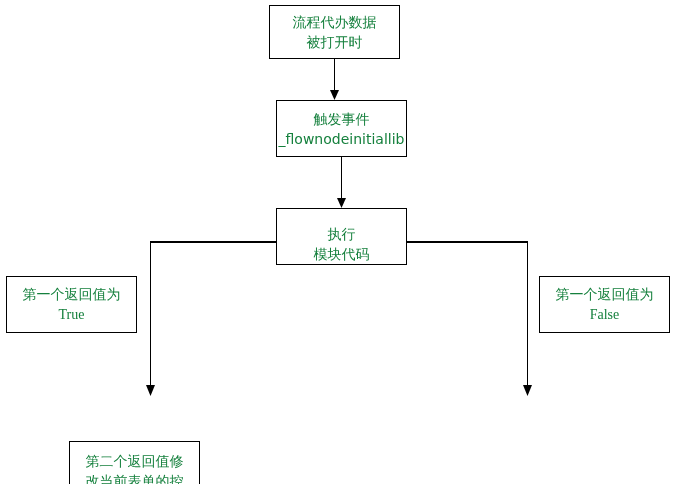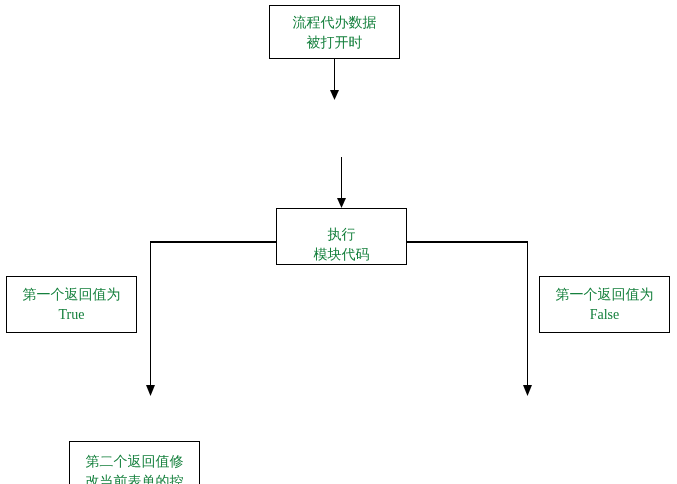--- a/index.html
+++ b/index.html
@@ -96,20 +96,24 @@
       <path class="conn-line" d="M 407 242 L 527.5 242 L 527.5 388"></path>
       <polygon class="arrow-head" points="527.5,396 523,385 532,385"></polygon>
     </g>
   </svg>
 
   <div class="node" id="node-start">
     <div class="node-label">流程代办数据
 被打开时</div>
   </div>
 
+  <div class="node" id="node-trigger">
+    <div class="node-label">触发事件
+_flownodeinitiallib</div>
+  </div>
 
   <div class="node" id="node-exec">
     <div class="node-label">执行
 模块代码</div>
   </div>
 
   <div class="node" id="node-true">
     <div class="node-label serif">第一个返回值为
 True</div>
   </div>

